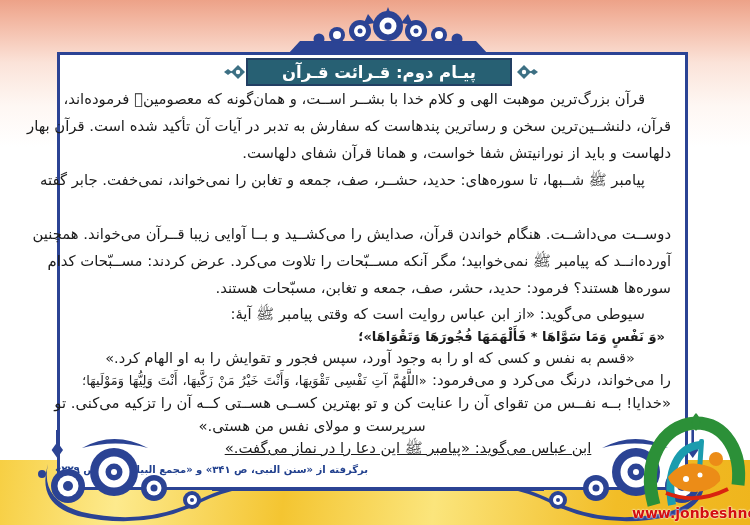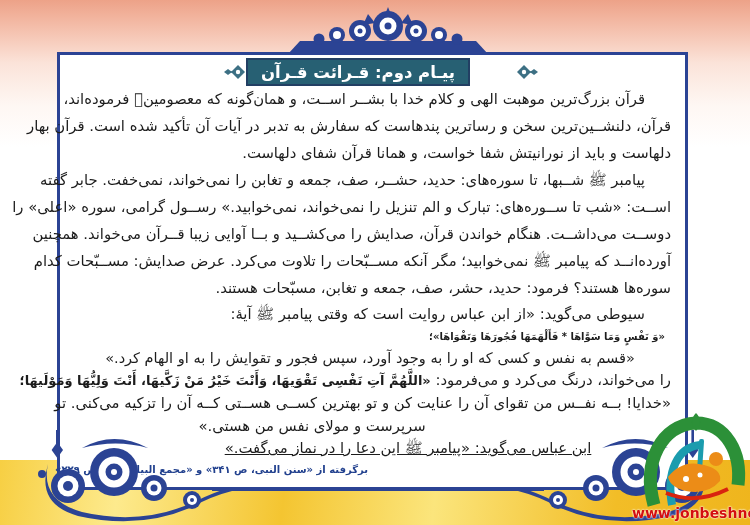--- a/index.html
+++ b/index.html
@@ -15,43 +15,43 @@
     position:absolute;left:0;top:460px;width:750px;height:65px;
     background:linear-gradient(97deg,#f7cf43 0%,#fdea8d 16%,#f4c531 38%,#fbe57c 58%,#f2bd27 82%,#efb51d 100%);
   }
   
   .frame{
     position:absolute;left:57px;top:52px;width:625px;height:432px;
     background:#ffffff;border:3px solid #2b4394;
   }
   
   .titlebar{
-    position:absolute;left:246px;top:58px;width:224px;height:28px;
+    position:absolute;left:246px;top:58px;width:266px;height:28px;
     background:#276073;border:2px solid #223f63;box-sizing:border-box;
     display:flex;align-items:center;justify-content:center;
   }
   .titlebar span{
     color:#ffffff;font-weight:bold;font-size:16.5px;direction:rtl;white-space:nowrap;
   }
   .tb-orn{position:absolute;top:64px;width:22px;height:16px;}
   .tb-orn.left{left:224px;}
   .tb-orn.right{left:516px;transform:scaleX(-1);}
   
   .ln{
     position:absolute;left:69px;width:602px;height:24px;line-height:22px;
     direction:rtl;color:#1c1c1c;font-size:14.8px;white-space:nowrap;
     text-align:justify;text-align-last:justify;overflow:visible;
   }
   .ln.ind{padding-right:26px;width:576px;}
   .ln.endline{text-align:left;text-align-last:right;}
-  .ln.arabic{font-size:10px;font-weight:bold;text-align:left;text-align-last:right;padding-right:6px;width:596px;}
+  .ln.arabic{font-size:13px;font-weight:bold;text-align:left;text-align-last:right;padding-right:6px;width:596px;}
   .ln.centered{text-align:left;text-align-last:center;font-size:14.5px;}
   .ln.center-l{text-align:right;text-align-last:center;padding-right:116px;width:486px;}
   .ln.center-r{text-align:center;text-align-last:center;padding-left:76px;width:526px;text-decoration:underline;}
-  .ar-seg{font-size:13px;font-weight:bold;margin-left:13px;}
+  .ar-seg{font-size:13px;font-weight:normal;margin-left:13px;}
   
   .citation{
     position:absolute;left:55px;top:464px;width:602px;height:20px;
     direction:rtl;text-align:left;color:#21408e;font-weight:bold;font-size:10px;
   }
   .bottom-line{position:absolute;left:212px;top:487px;width:332px;height:3.5px;background:#2b4394;}
   .corner-orn{position:absolute;top:430px;width:210px;height:92px;}
   .corner-orn.left{left:22px;}
   .corner-orn.right{left:518px;transform:scaleX(-1);}
   .top-orn{position:absolute;left:288px;top:4px;width:200px;height:50px;}
@@ -118,23 +118,22 @@
       <polygon points="4,5 8,8 4,11 0,8"></polygon>
       <rect x="2" y="7.3" width="12" height="1.4"></rect>
     </g>
     <circle cx="14" cy="8" r="2.2" fill="#ffffff"></circle>
   </svg>
 
   <div class="ln" style="top:115px">قرآن، دلنشــین‌ترین سخن و رساترین پندهاست که سفارش به تدبر در آیات آن تأکید شده است. قرآن بهار</div>
   <div class="ln ind" style="top:88px">قرآن بزرگ‌ترین موهبت الهی و کلام خدا با بشــر اســت، و همان‌گونه که معصومینؑ فرموده‌اند،</div>
   <div class="ln endline" style="top:142px">دلهاست و باید از نورانیتش شفا خواست، و همانا قرآن شفای دلهاست.</div>
   <div class="ln ind" style="top:169px">پیامبر ﷺ شــبها، تا سوره‌های: حدید، حشــر، صف، جمعه و تغابن را نمی‌خواند، نمی‌خفت. جابر گفته</div>
-  <div class="ln" style="top:196px">اســت: «شب تا ســوره‌های: تبارک و الم تنزیل را نمی‌خواند، نمی‌خوابید.» رســول گرامی، سوره «اعلی» را</div>
   <div class="ln" style="top:223px">دوســت می‌داشــت. هنگام خواندن قرآن، صدایش را می‌کشــید و بــا آوایی زیبا قــرآن می‌خواند. همچنین</div>
-  <div class="ln" style="top:250px">آورده‌انــد که پیامبر ﷺ نمی‌خوابید؛ مگر آنکه مســبّحات را تلاوت می‌کرد. عرض صدایش: مســبّحات کدام</div>
+  <div class="ln" style="top:250px">آورده‌انــد که پیامبر ﷺ نمی‌خوابید؛ مگر آنکه مســبّحات را تلاوت می‌کرد. عرض کردند: مســبّحات کدام</div>
   <div class="ln endline ind" style="top:303px">سیوطی می‌گوید: «از ابن عباس روایت است که وقتی پیامبر ﷺ آیهٔ:</div>
   <div class="ln endline" style="top:277px">سوره‌ها هستند؟ فرمود: حدید، حشر، صف، جمعه و تغابن، مسبّحات هستند.</div>
   <div class="ln arabic" style="top:326px">«وَ نَفْسٍ وَمَا سَوَّاهَا * فَأَلْهَمَهَا فُجُورَهَا وَتَقْوَاهَا»؛</div>
   <div class="ln centered" style="top:347px">«قسم به نفس و کسی که او را به وجود آورد، سپس فجور و تقوایش را به او الهام کرد.»</div>
   <div class="ln" style="top:369px"><span>را می‌خواند، درنگ می‌کرد و می‌فرمود: </span><span class="ar-seg">«اللَّهُمَّ آتِ نَفْسِی تَقْوَیهَا، وَأَنْتَ خَیْرُ مَنْ زَکَّیهَا، أَنْتَ وَلِیُّهَا وَمَوْلَیهَا؛</span></div>
   <div class="ln" style="top:392px">«خدایا! بــه نفــس من تقوای آن را عنایت کن و تو بهترین کســی هســتی کــه آن را تزکیه می‌کنی. تو</div>
   <div class="ln center-l" style="top:415px">سرپرست و مولای نفس من هستی.»</div>
   <div class="ln center-r" style="top:437px">ابن عباس می‌گوید: «پیامبر ﷺ این دعا را در نماز می‌گفت.»</div>
 
   <div class="citation">برگرفته از «سنن النبی، ص ۳۴۱» و «مجمع البیان، ج ۹، ص ۲۲۹»</div>

